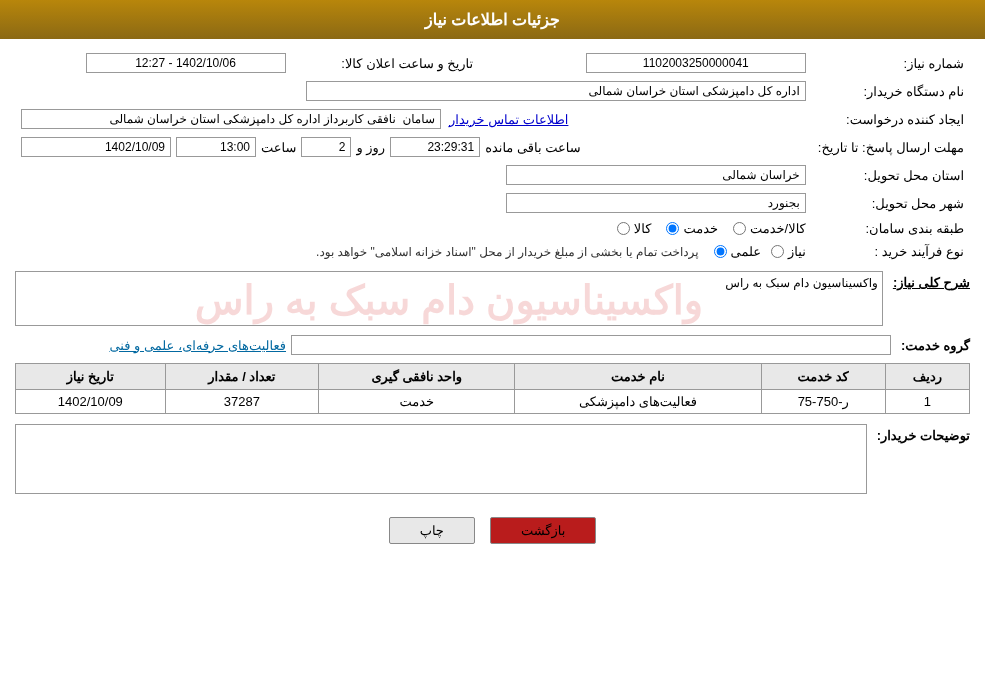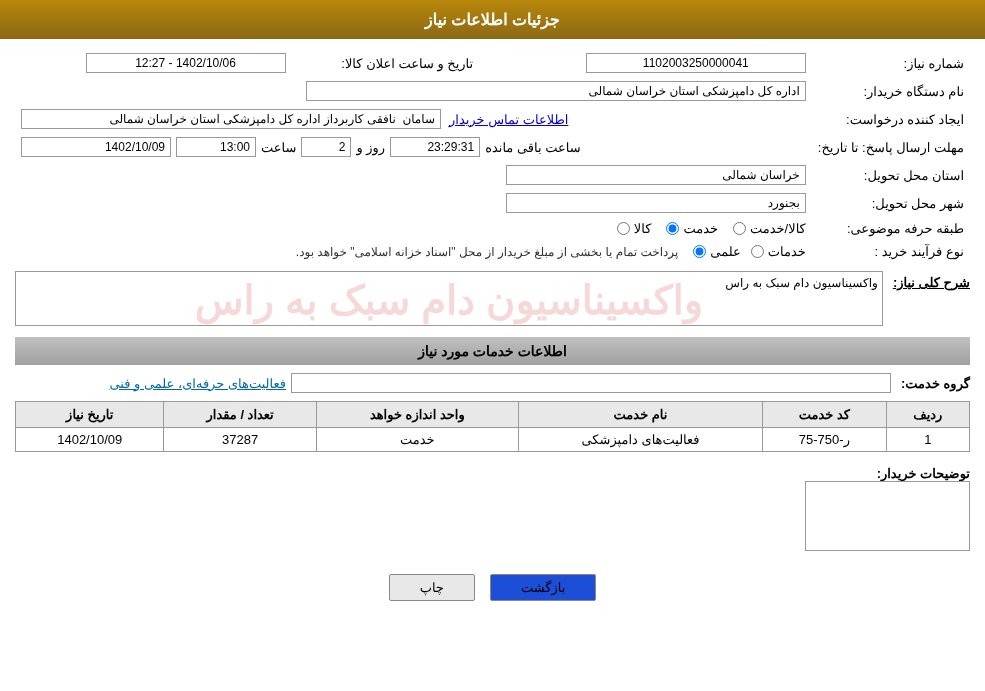--- a/index.html
+++ b/index.html
@@ -106,21 +106,20 @@
       resize: none;
       font-family: Tahoma, Arial, sans-serif;
       font-size: 12px;
       direction: rtl;
       padding: 4px;
     }
     .description-section {
       display: flex;
       align-items: flex-start;
       margin: 8px 0;
-      flex-direction: column;
     }
     .description-label {
       white-space: nowrap;
       font-weight: bold;
       padding-left: 10px;
       padding-top: 4px;
     }
     .description-content {
       flex: 1;
     }
@@ -133,21 +132,21 @@
     }
     .btn {
       padding: 5px 30px;
       font-family: Tahoma, Arial, sans-serif;
       font-size: 13px;
       border: 1px solid #888;
       cursor: pointer;
       border-radius: 2px;
     }
     .btn-print { background: #e8e8e8; }
-    .btn-back { background: #1d4ed8; }
+    .btn-back { background: #b91c1c; }
     .shrh-section {
       display: flex;
       align-items: flex-start;
       margin: 6px 0;
     }
     .shrh-label {
       white-space: nowrap;
       font-weight: bold;
       padding-left: 10px;
       padding-top: 4px;
@@ -238,21 +237,21 @@
       </tr>
 
       <tr>
         <td class="label-cell">شهر محل تحویل:</td>
         <td colspan="4" class="value-cell">
           <input class="input-box" type="text" readonly="" style="width: 300px; text-align: right;" value="بجنورد">
         </td>
       </tr>
 
       <tr>
-        <td class="label-cell">طبقه حرفه موضوعی:</td>
+        <td class="label-cell">طبقه بندی سامان:</td>
         <td colspan="4" class="value-cell">
           <div class="radio-group">
             <div class="radio-item">
               <span>کالا/خدمت</span>
               <input type="radio" name="tabaqe" style="">
             </div>
             <div class="radio-item">
               <span>خدمت</span>
               <input type="radio" name="tabaqe" checked="" style="">
             </div>
@@ -263,21 +262,21 @@
           </div>
         </td>
       </tr>
 
       <tr>
         <td class="label-cell">نوع فرآیند خرید :</td>
         <td colspan="4" class="value-cell">
           <div style="display:flex; align-items:center; gap:15px; direction:rtl;">
             <div class="radio-group" style="gap:10px;">
               <div class="radio-item">
-                <span>خدمات</span>
+                <span>نیاز</span>
                 <input type="radio" name="farayand" style="">
               </div>
               <div class="radio-item">
                 <span>علمی</span>
                 <input type="radio" name="farayand" checked="" style="">
               </div>
             </div>
             <span style="font-size:12px; color:#333;">پرداخت تمام یا بخشی از مبلغ خریدار از محل "اسناد خزانه اسلامی" خواهد بود.</span>
           </div>
         </td>
@@ -286,37 +285,34 @@
       </table>
 
     <div class="shrh-section">
       <span class="shrh-label">شرح کلی نیاز:</span>
       <div class="shrh-content watermark-container">
         <textarea class="textarea-box" readonly="" style="height: 55px; text-align: right; direction: rtl;">واکسیناسیون دام سبک به راس</textarea>
         <div class="watermark">واکسیناسیون دام سبک به راس</div>
       </div>
     </div>
 
-    <div class="section-header">
-      <span>اطلاعات خدمات مورد نیاز</span>
-    </div>
 
     <div class="group-service-row">
       <span class="group-label">گروه خدمت:</span>
       <input class="input-box" type="text" style="width: 600px; text-align: right; direction: rtl;" readonly="">
       <span style="margin-right:5px; color:#0369a1; text-decoration:underline; cursor:pointer;">فعالیت‌های حرفه‌ای، علمی و فنی</span>
     </div>
 
     <table class="service-table">
       <thead>
         <tr>
           <th>ردیف</th>
           <th>کد خدمت</th>
           <th>نام خدمت</th>
-          <th>واحد اندازه خواهد</th>
+          <th>واحد نافقی گیری</th>
           <th>تعداد / مقدار</th>
           <th>تاریخ نیاز</th>
         </tr>
       </thead>
       <tbody id="service-table-body">
       <tr>
       <td>1</td>
       <td>ر-750-75</td>
       <td>فعالیت‌های دامپزشکی</td>
       <td>خدمت</td>

